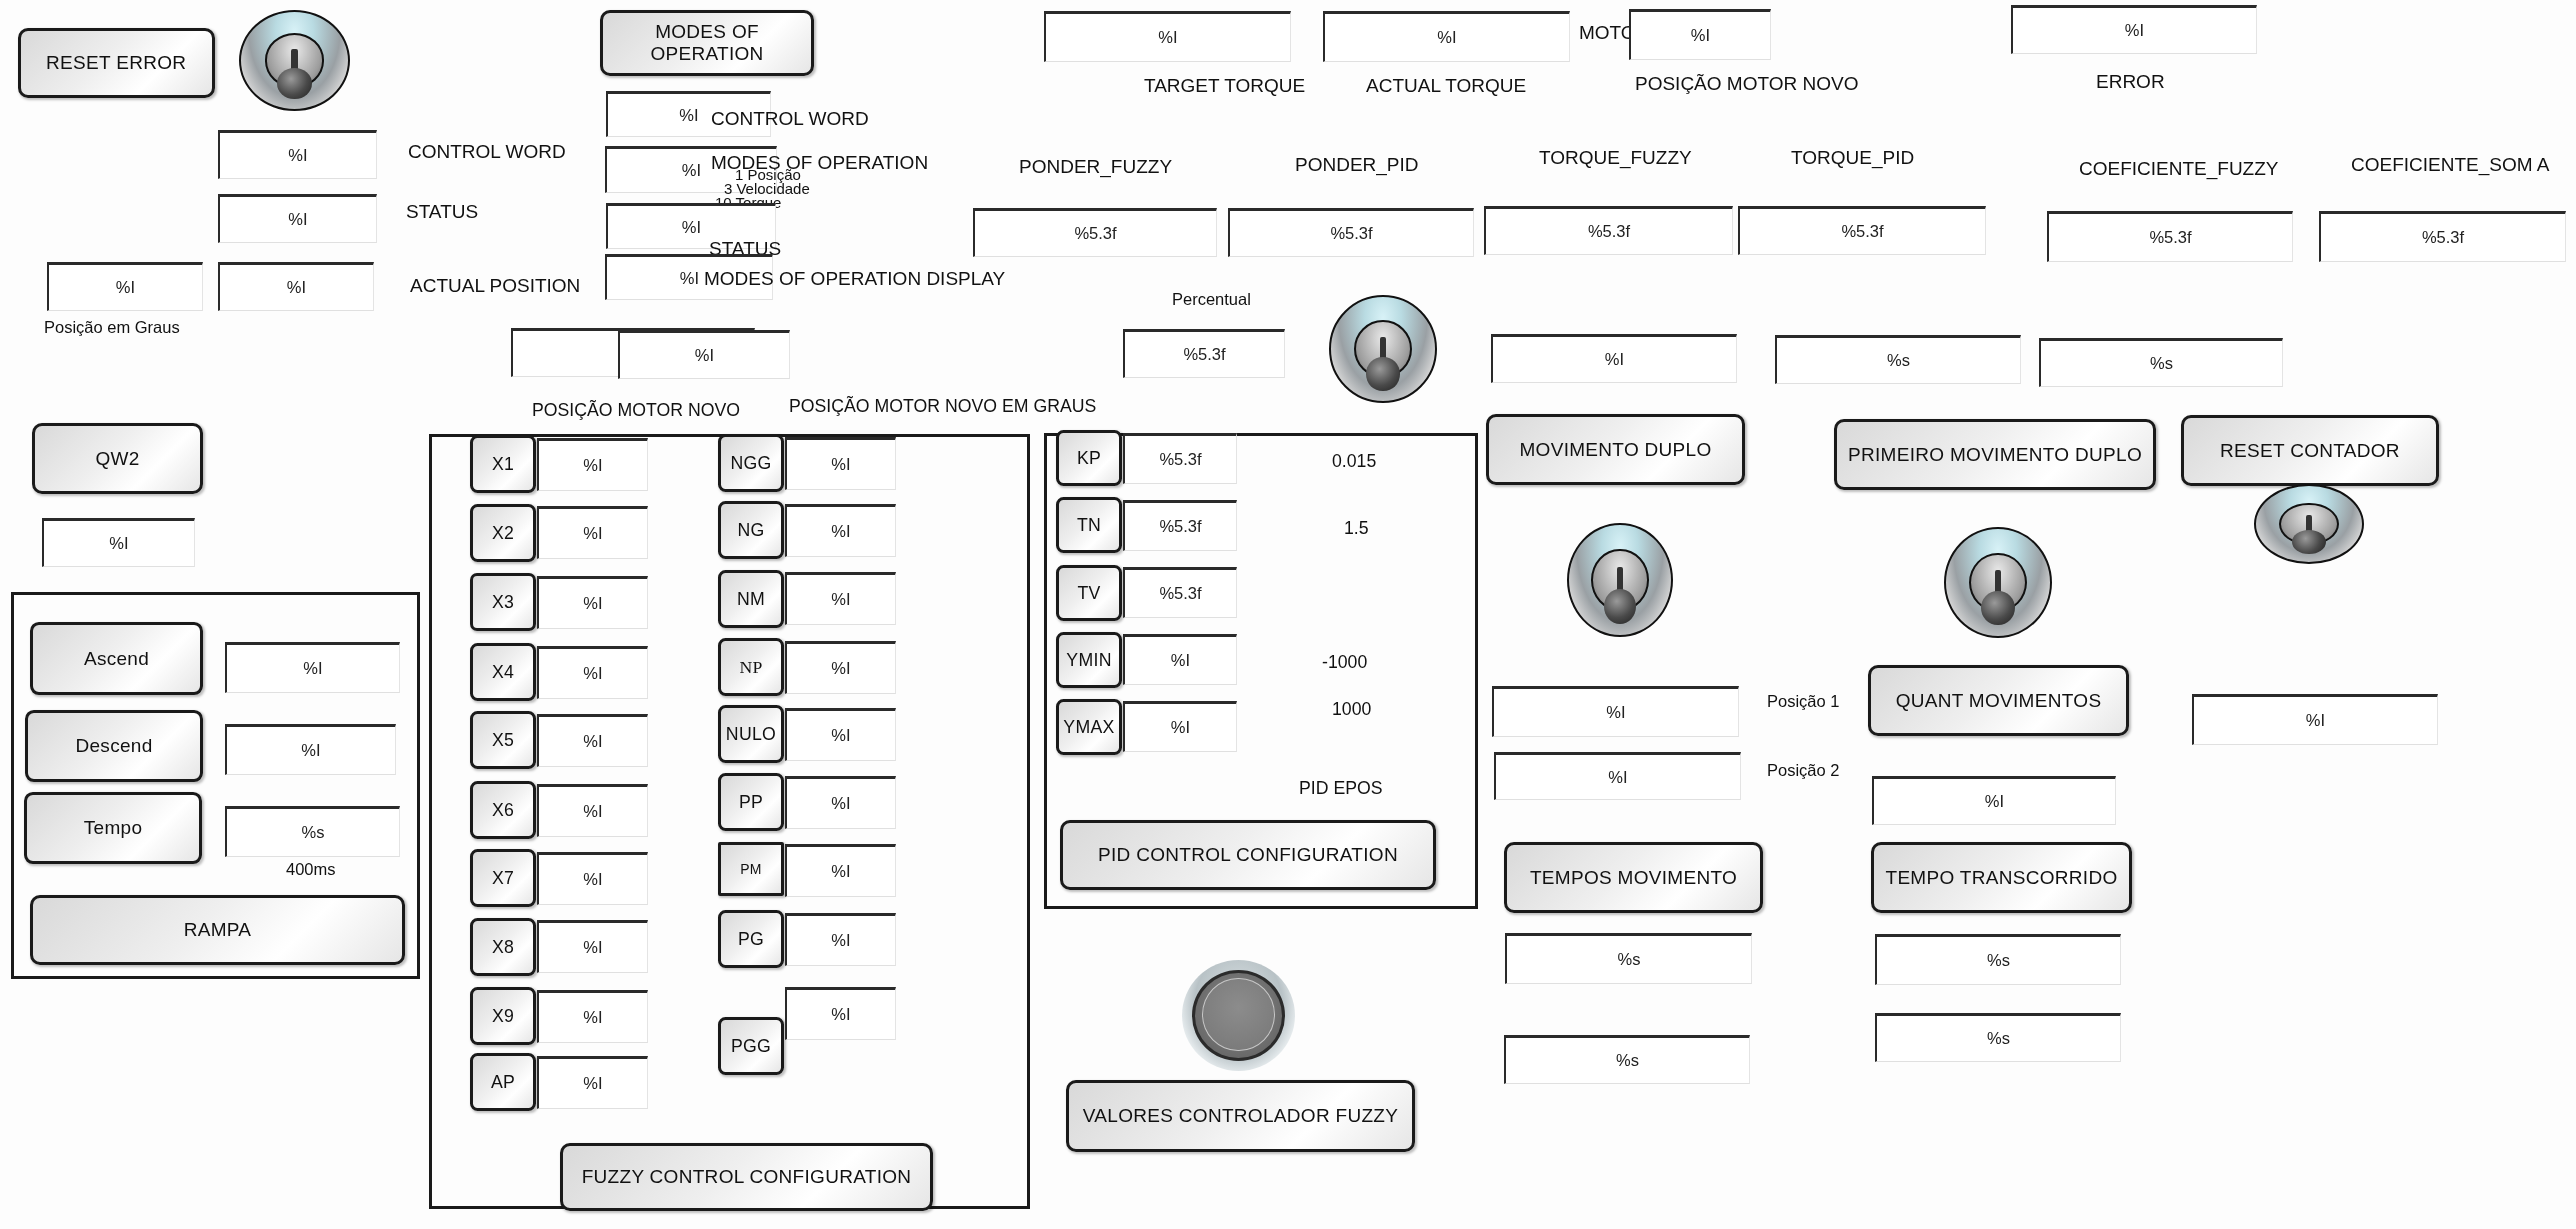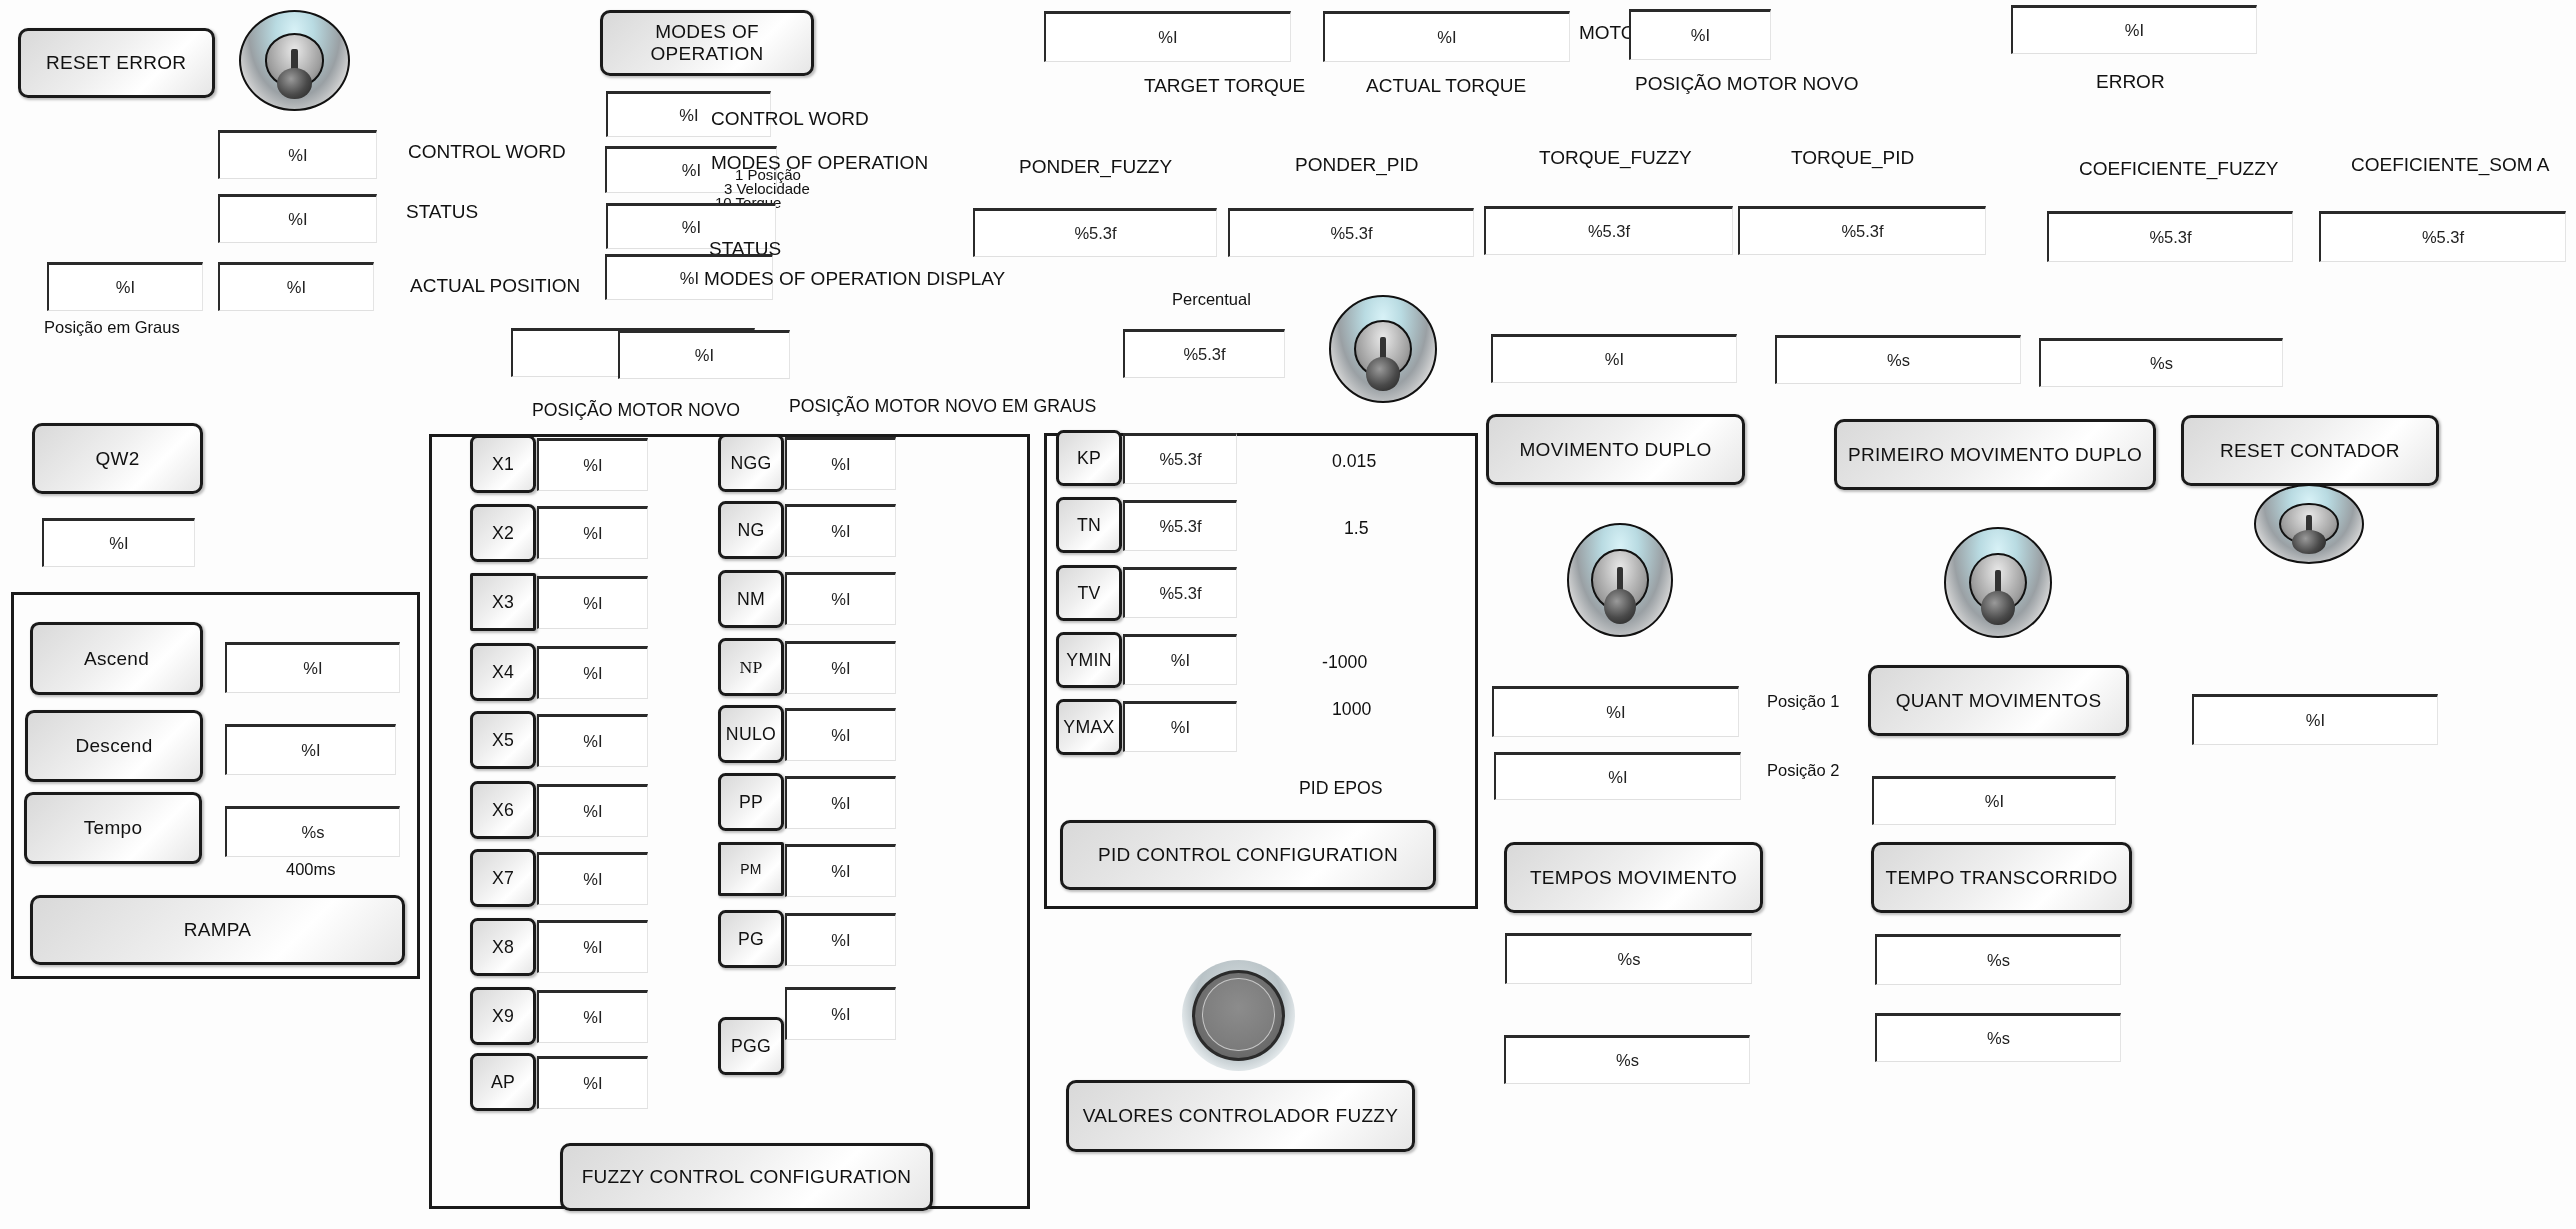--- a/index.html
+++ b/index.html
@@ -123,21 +123,21 @@
 <div class="fld" style="left:225px;top:806px;width:175px;height:51px;">%s</div>
 <div class="lbl sm" style="left:286px;top:860px;">400ms</div>
 <div class="btn" style="left:30px;top:895px;width:375px;height:70px;">RAMPA</div>
 
 <div class="frame" style="left:429px;top:434px;width:601px;height:775px;"></div>
 <div id="fuzzy-left">
     <div class="btn sm" style="left: 470px; top: 435px; width: 66px; height: 58px; font-size: 17.7px; border-radius: 7.6px;">X1</div>
     <div class="fld" style="left: 537px; top: 438px; width: 111px; height: 53px;">%I</div>
     <div class="btn sm" style="left: 470px; top: 504px; width: 66px; height: 58px; font-size: 17.7px; border-radius: 7.6px;">X2</div>
     <div class="fld" style="left: 537px; top: 506px; width: 111px; height: 53px;">%I</div>
-    <div class="btn sm" style="left: 470px; top: 573px; width: 66px; height: 58px; font-size: 17.7px; border-radius: 2px;">X3</div>
+    <div class="btn sm" style="left: 470px; top: 573px; width: 66px; height: 58px; font-size: 17.7px; border-radius: 7px;">X3</div>
     <div class="fld" style="left: 537px; top: 576px; width: 111px; height: 53px;">%I</div>
     <div class="btn sm" style="left: 470px; top: 643px; width: 66px; height: 58px; font-size: 17.7px; border-radius: 7.6px;">X4</div>
     <div class="fld" style="left: 537px; top: 646px; width: 111px; height: 53px;">%I</div>
     <div class="btn sm" style="left: 470px; top: 711px; width: 66px; height: 58px; font-size: 17.7px; border-radius: 7.6px;">X5</div>
     <div class="fld" style="left: 537px; top: 714px; width: 111px; height: 53px;">%I</div>
     <div class="btn sm" style="left: 470px; top: 781px; width: 66px; height: 58px; font-size: 17.7px; border-radius: 7.6px;">X6</div>
     <div class="fld" style="left: 537px; top: 784px; width: 111px; height: 53px;">%I</div>
     <div class="btn sm" style="left: 470px; top: 849px; width: 66px; height: 58px; font-size: 17.7px; border-radius: 7.6px;">X7</div>
     <div class="fld" style="left: 537px; top: 852px; width: 111px; height: 53px;">%I</div>
     <div class="btn sm" style="left: 470px; top: 918px; width: 66px; height: 58px; font-size: 17.7px; border-radius: 7.6px;">X8</div>

